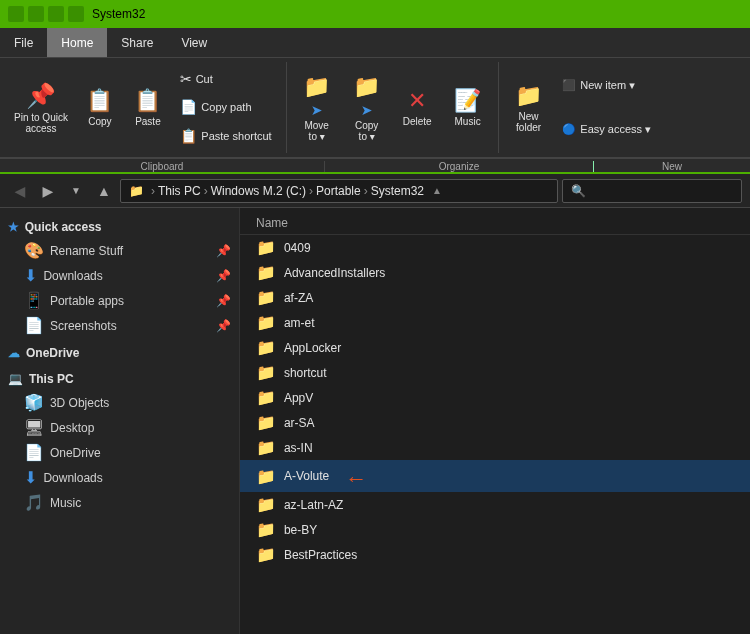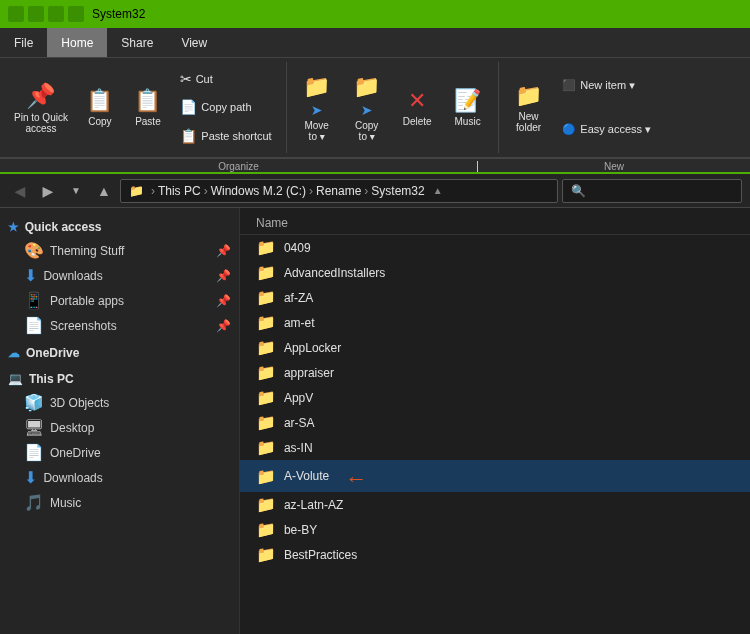--- a/index.html
+++ b/index.html
@@ -347,59 +347,60 @@
         <div class="ribbon-btn-small">
           <span>🔵</span>
           <span>Easy access ▾</span>
         </div>
       </div>
     </div>
 
   </div>
 
   <div class="ribbon-section-label">
+    <span style="border-right:1px solid #444; flex:2.2;">Clipboard</span>
     <span style="border-right:1px solid #86efac; flex:1.8;">Organize</span>
     <span style="flex:1;">New</span>
   </div>
 </div>
 
 <div class="address-bar">
   <div class="nav-btn disabled">◀</div>
   <div class="nav-btn">▶</div>
   <div class="nav-btn" style="font-size:10px;">▼</div>
   <div class="nav-btn">▲</div>
   <div class="address-path">
     <span style="margin-right:4px;">📁</span>
     <span class="path-sep">›</span>
     <span class="path-part">This PC</span>
     <span class="path-sep"> › </span>
     <span class="path-part">Windows M.2 (C:)</span>
     <span class="path-sep"> › </span>
-    <span class="path-part">Rename</span>
+    <span class="path-part">Portable</span>
     <span class="path-sep"> › </span>
     <span class="path-part">System32</span>
     <span style="margin-left:8px; color:#888; font-size:10px;">▲</span>
   </div>
   <div class="search-box">
     <span style="color:#888;">🔍</span>
   </div>
 </div>
 
 <div class="main-layout">
 
   <div class="sidebar">
 
     <div class="sidebar-section">
       <div class="sidebar-header">
         <span style="color:#4090e0; margin-right:6px;">★</span>
         <span>Quick access</span>
       </div>
       <div class="sidebar-item">
         <span class="item-icon">🎨</span>
-        <span>Theming Stuff</span>
+        <span>Rename Stuff</span>
         <span class="pin-icon">📌</span>
       </div>
       <div class="sidebar-item">
         <span class="item-icon" style="color:#4090e0;">⬇</span>
         <span>Downloads</span>
         <span class="pin-icon">📌</span>
       </div>
       <div class="sidebar-item">
         <span class="item-icon">📱</span>
         <span>Portable apps</span>
@@ -467,21 +468,21 @@
       <div class="file-row">
         <span class="file-icon folder-icon-yellow">📁</span>
         <span>am-et</span>
       </div>
       <div class="file-row">
         <span class="file-icon folder-icon-yellow">📁</span>
         <span>AppLocker</span>
       </div>
       <div class="file-row">
         <span class="file-icon folder-icon-yellow">📁</span>
-        <span>appraiser</span>
+        <span>shortcut</span>
       </div>
       <div class="file-row">
         <span class="file-icon folder-icon-yellow">📁</span>
         <span>AppV</span>
       </div>
       <div class="file-row">
         <span class="file-icon folder-icon-yellow">📁</span>
         <span>ar-SA</span>
       </div>
       <div class="file-row">

